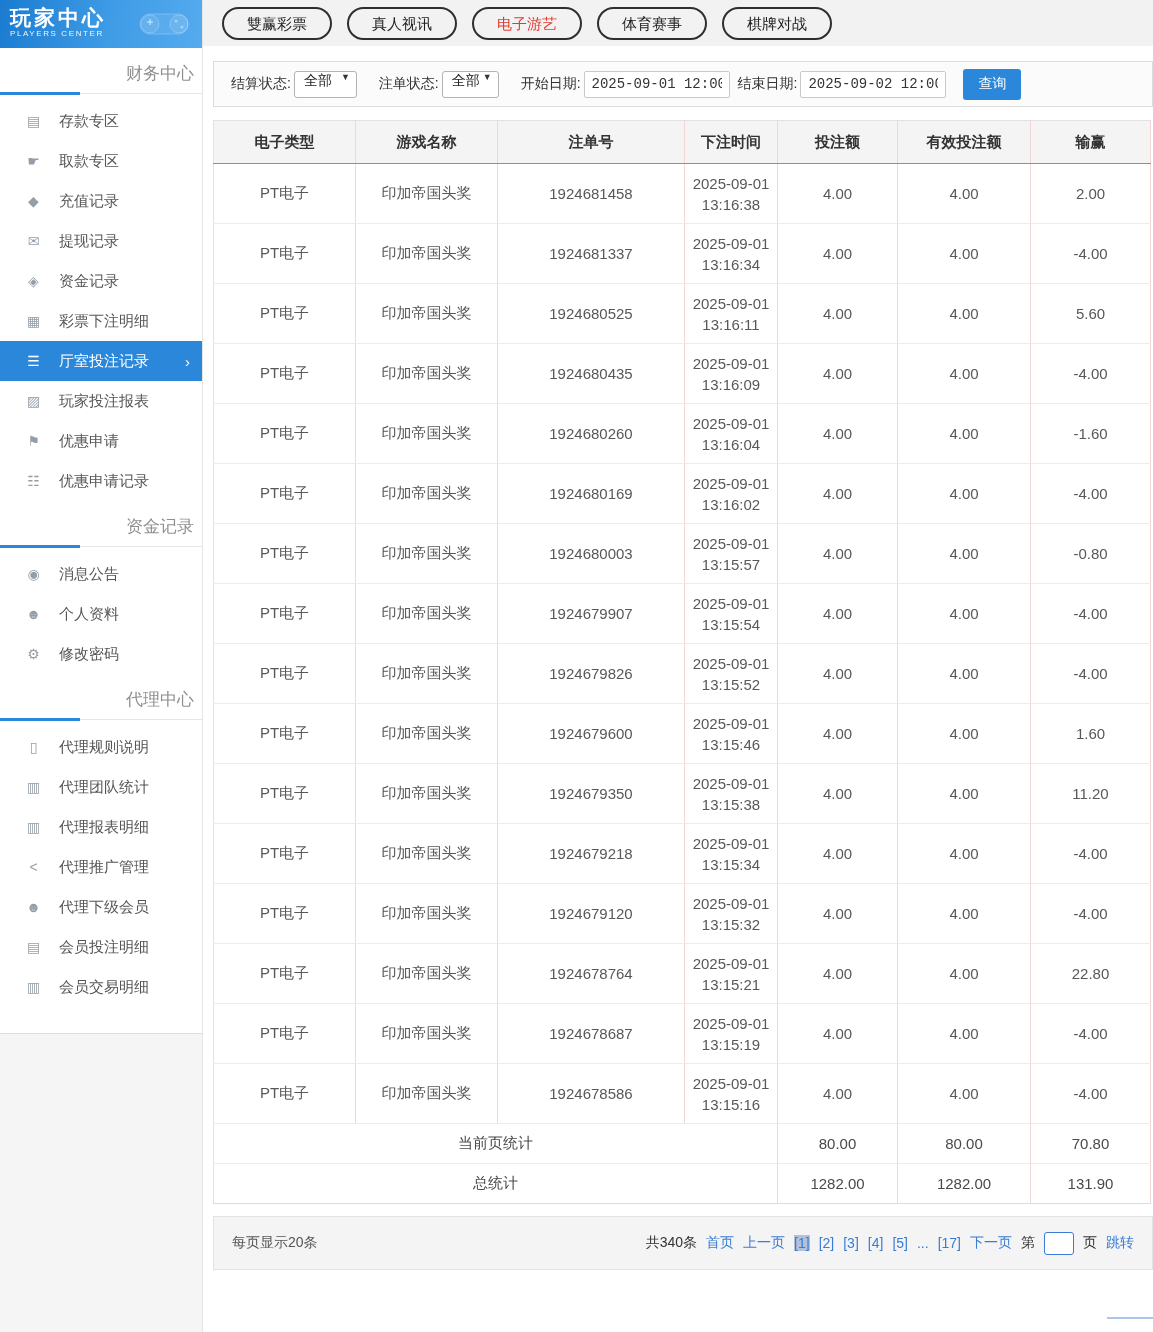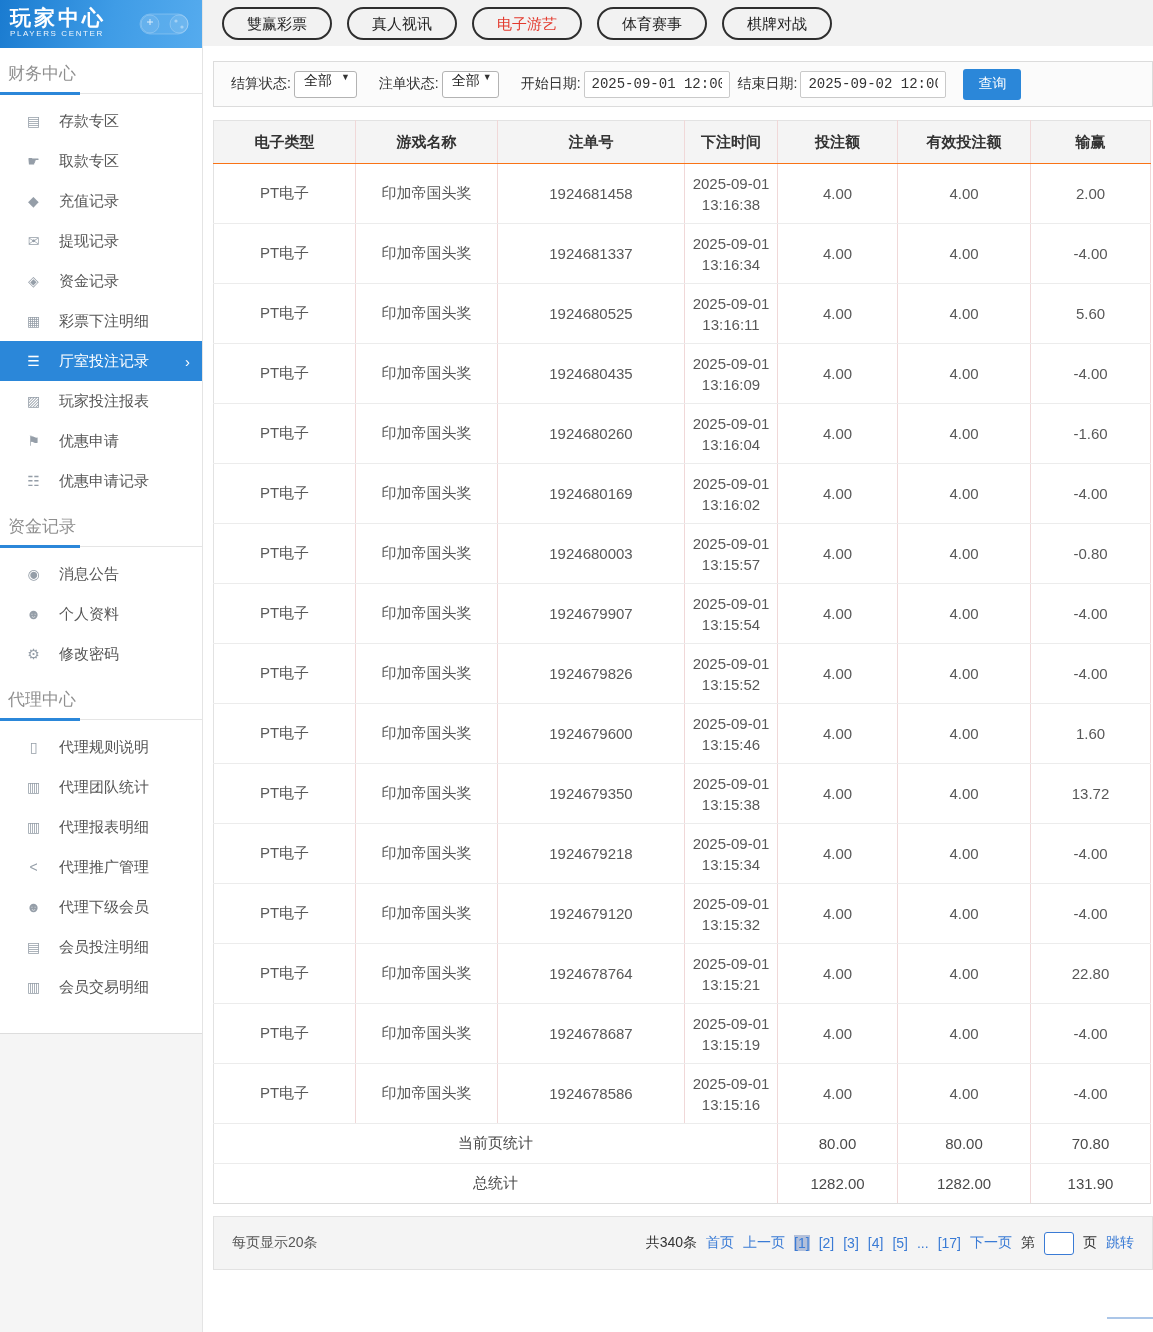--- a/index.html
+++ b/index.html
@@ -10,21 +10,21 @@
   
   .sidebar { width:203px; flex:none; background:#f5f5f5; border-right:1px solid #e4e4e4;
     display:flex; flex-direction:column; }
   .brand { height:48px; flex:none; background:linear-gradient(100deg,#1a7bd0 0%,#3f9ce6 55%,#55abee 100%);
     position:relative; padding:7px 0 0 10px; overflow:hidden; }
   .brand-title { font-size:21px; color:#fff; font-weight:bold; letter-spacing:3px; line-height:22px; }
   .brand-sub { font-size:8px; color:rgba(255,255,255,.92); letter-spacing:1.6px; }
   .brand-art { position:absolute; right:4px; top:2px; opacity:.8; }
   .side-nav { background:#fff; border-bottom:1px solid #ddd; padding-bottom:26px; }
   .section-title { margin-top:9px; padding:5px 8px 8px; font-size:17px; color:#8f8f8f;
-    position:relative; border-bottom:1px solid #e5e5e5; }
+    position:relative; border-bottom:1px solid #e5e5e5;text-align:right; }
   .section-title::after { content:""; position:absolute; left:0; bottom:-2px; width:80px; height:3px; background:#2b87d9; }
   .menu { padding-top:7px; }
   .menu-item { height:40px; display:flex; align-items:center; padding:0 12px 0 25px; cursor:pointer;
     font-size:15px; color:#555; }
   .menu-item .mi { width:17px; flex:none; color:#959ea8; font-size:14px; text-align:center; margin-right:17px; }
   .menu-item.active { background:#2b87d9; color:#fff; }
   .menu-item.active .mi { color:#fff; }
   .menu-item .arrow { margin-left:auto; color:#fff; font-size:15px; line-height:1; }
   .side-rest { flex:1; background:#f5f5f5; }
 
@@ -357,21 +357,21 @@
           <tr>
             <td>PT电子</td>
             <td>印加帝国头奖</td>
             <td>1924679350</td>
             <td>
               <div class="dt-line">2025-09-01</div>
               <div class="dt-line">13:15:38</div>
             </td>
             <td>4.00</td>
             <td>4.00</td>
-            <td>13.72</td>
+            <td>11.20</td>
           </tr>
           <tr>
             <td>PT电子</td>
             <td>印加帝国头奖</td>
             <td>1924679218</td>
             <td>
               <div class="dt-line">2025-09-01</div>
               <div class="dt-line">13:15:34</div>
             </td>
             <td>4.00</td>

